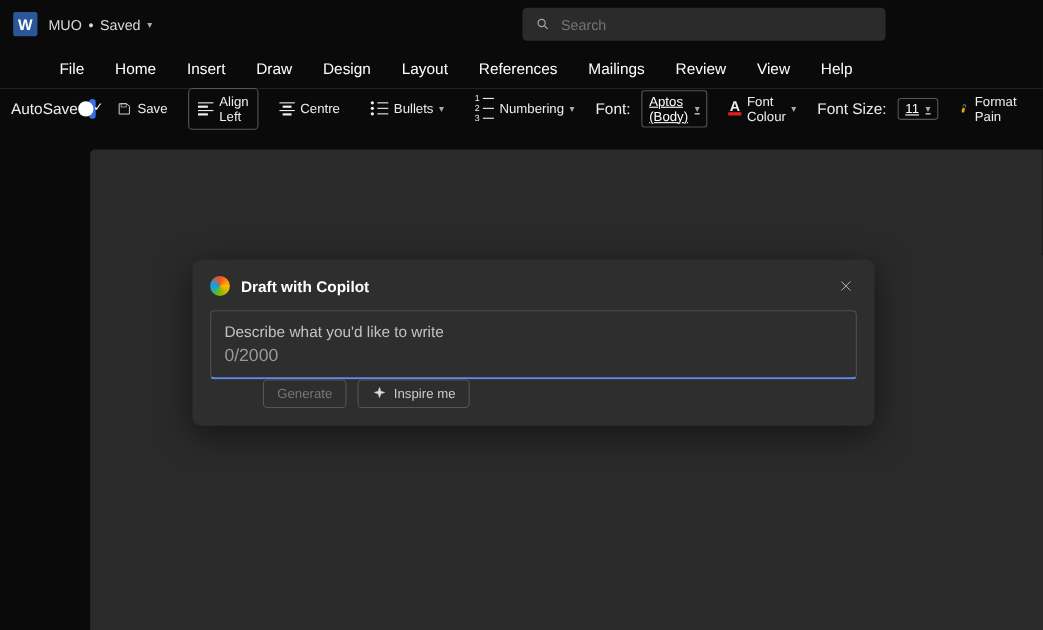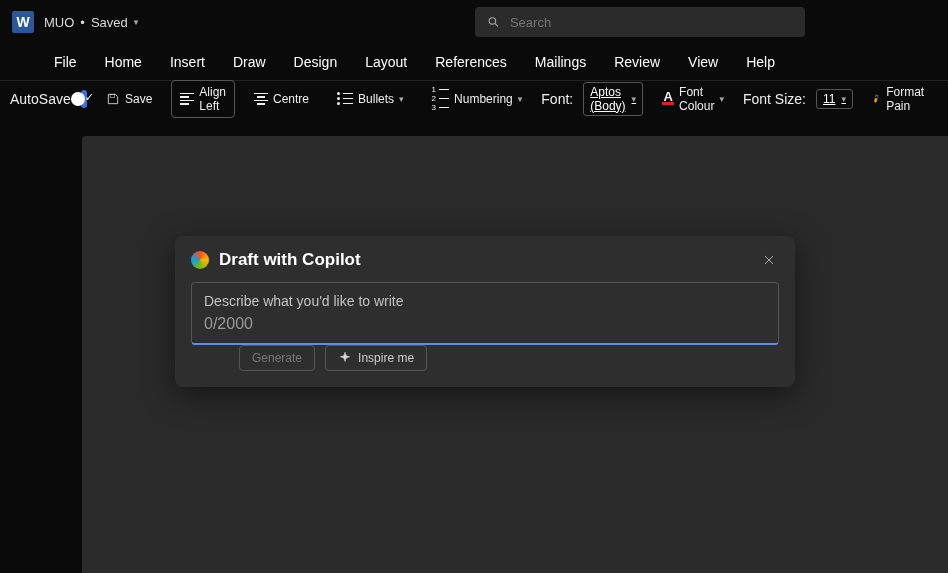--- a/index.html
+++ b/index.html
@@ -150,21 +150,21 @@
     }
     .copilot-header {
       display: flex; align-items: center; gap: 10px;
       margin-bottom: 12px;
     }
     .copilot-icon {
       width: 18px; height: 18px;
       border-radius: 50%;
       background: conic-gradient(#f25022, #ffb900, #7fba00, #00a4ef, #f25022);
     }
-    .copilot-title { font-weight: 600; font-size: 17px; }
+    .copilot-title { font-weight: 600; font-size: 14px; }
     .close-btn {
       margin-left: auto; cursor: pointer; color: #bbb;
       width: 20px; height: 20px; display:flex; align-items:center; justify-content:center;
     }
     .copilot-input {
       border: 1px solid #555;
       border-bottom: 2px solid #5b8def;
       border-radius: 4px;
       padding: 10px 12px;
       background: #2e2e2e;

